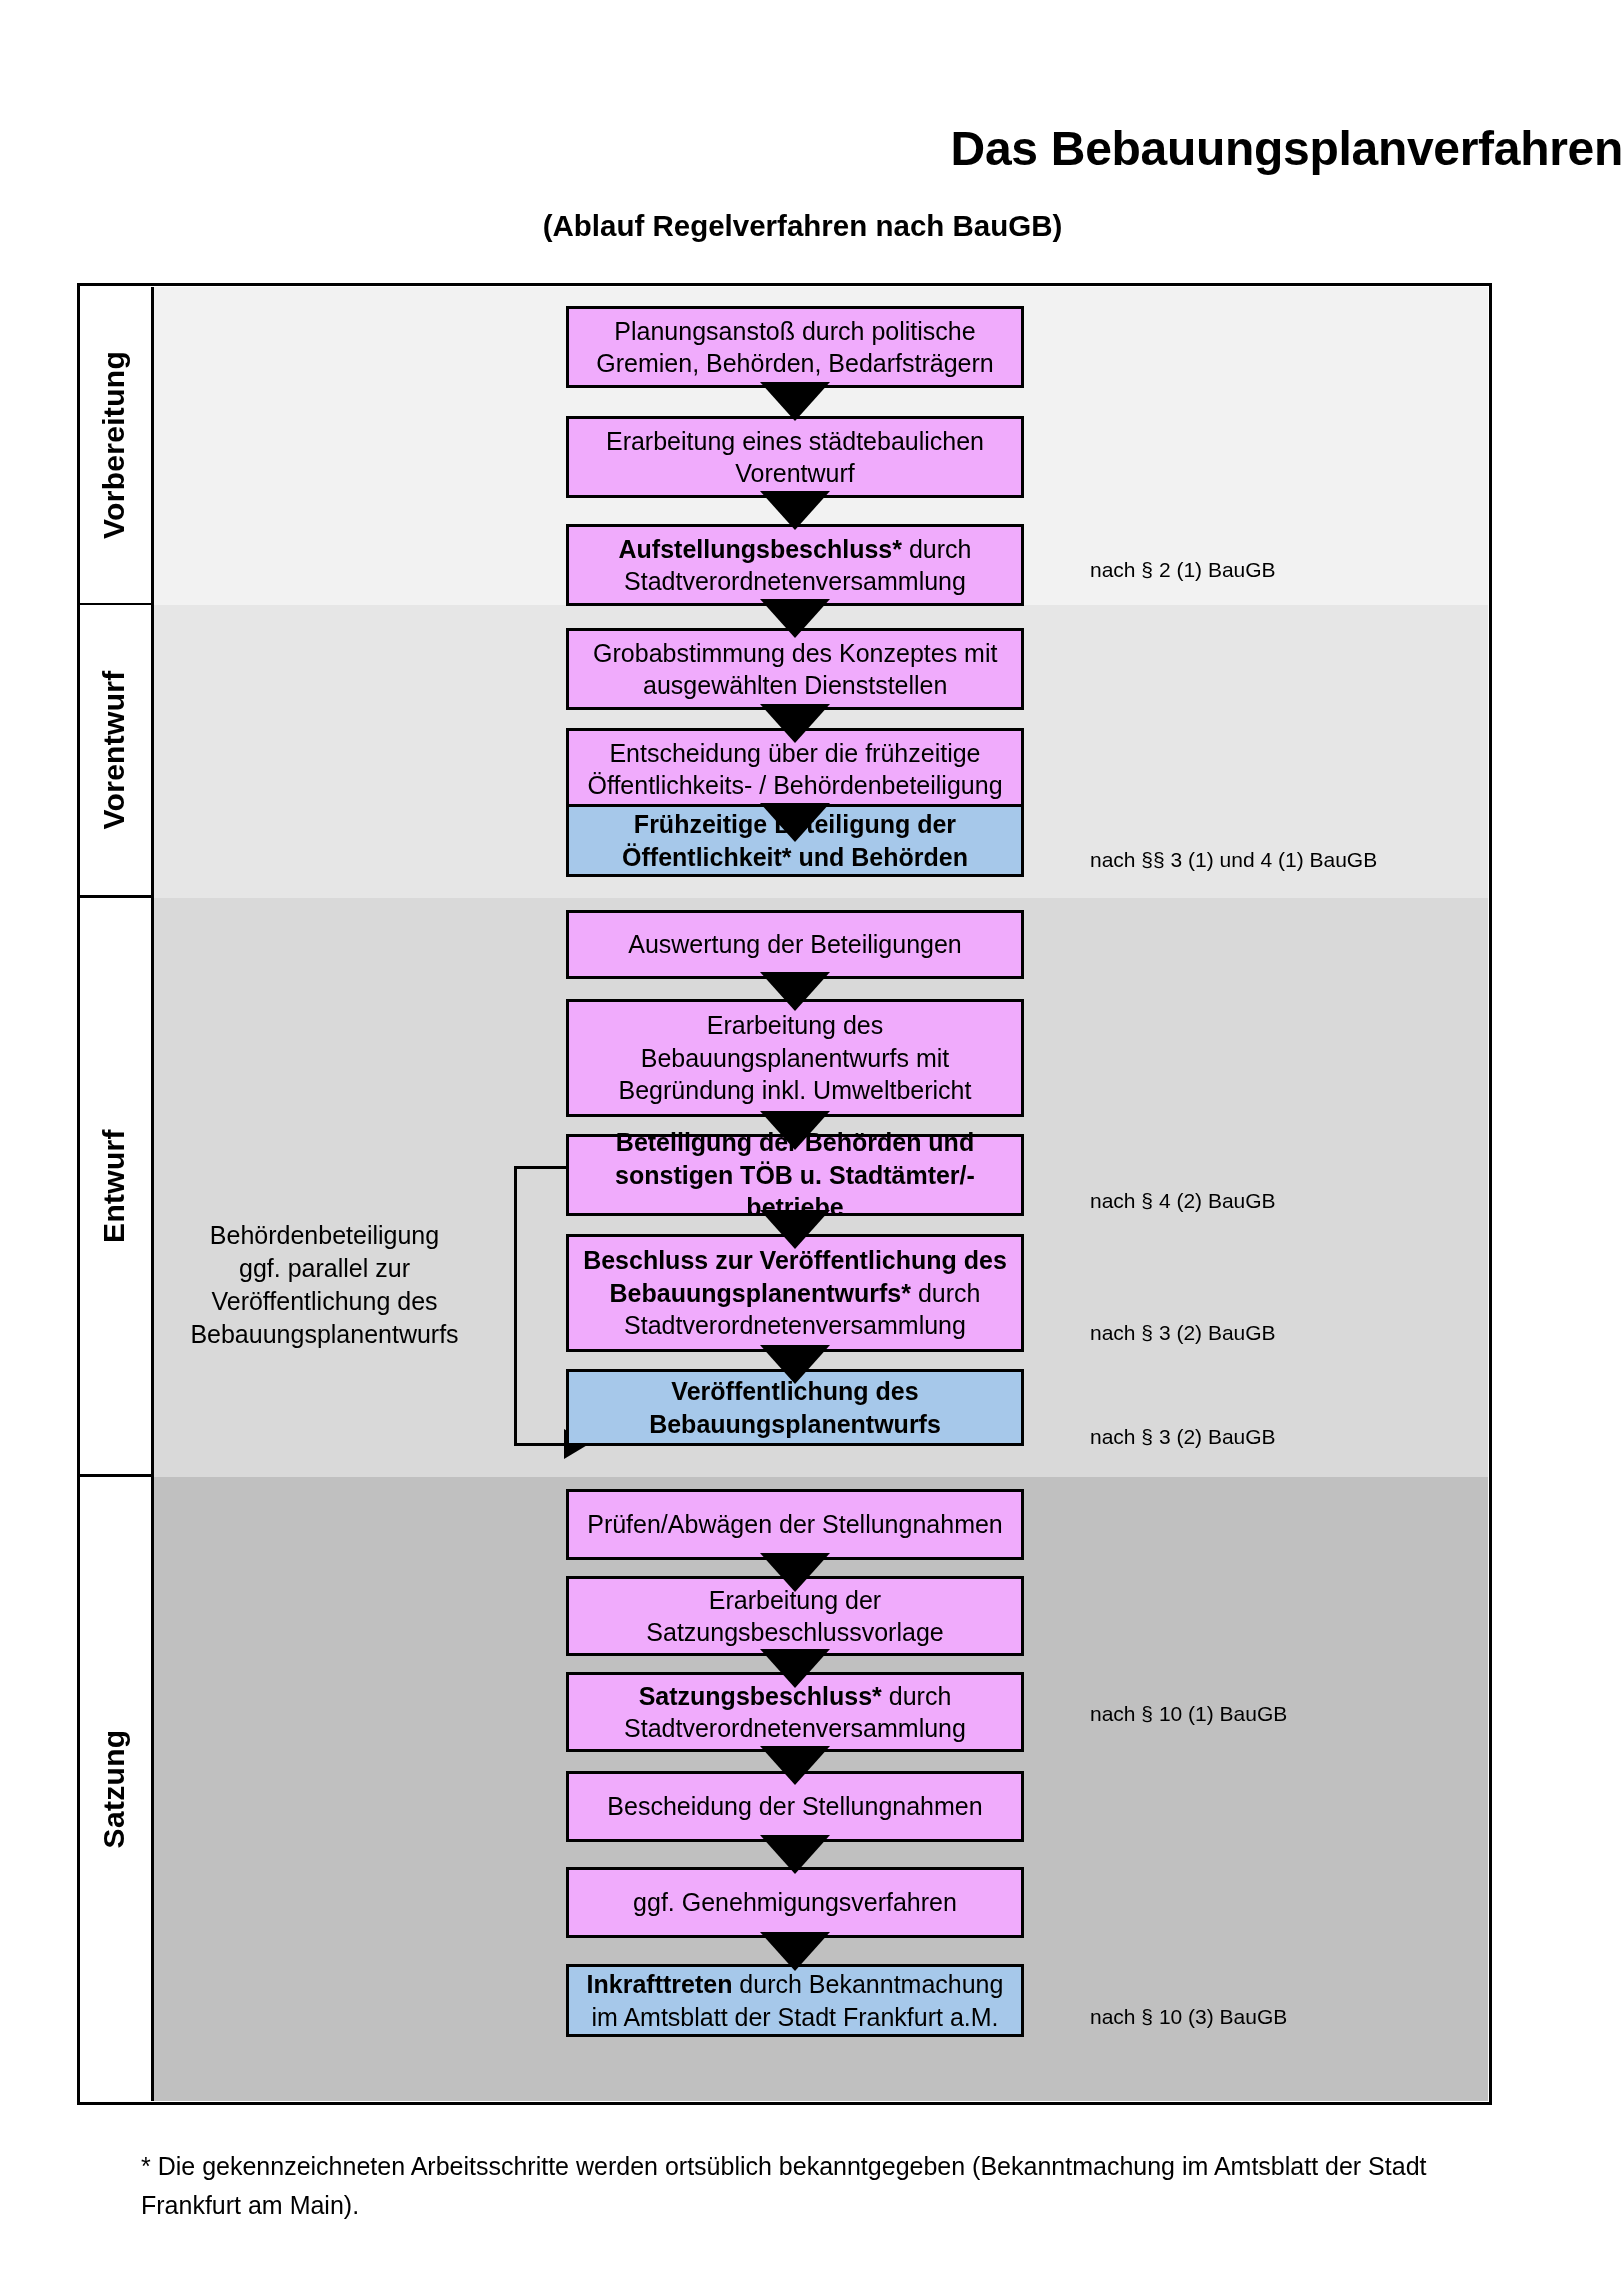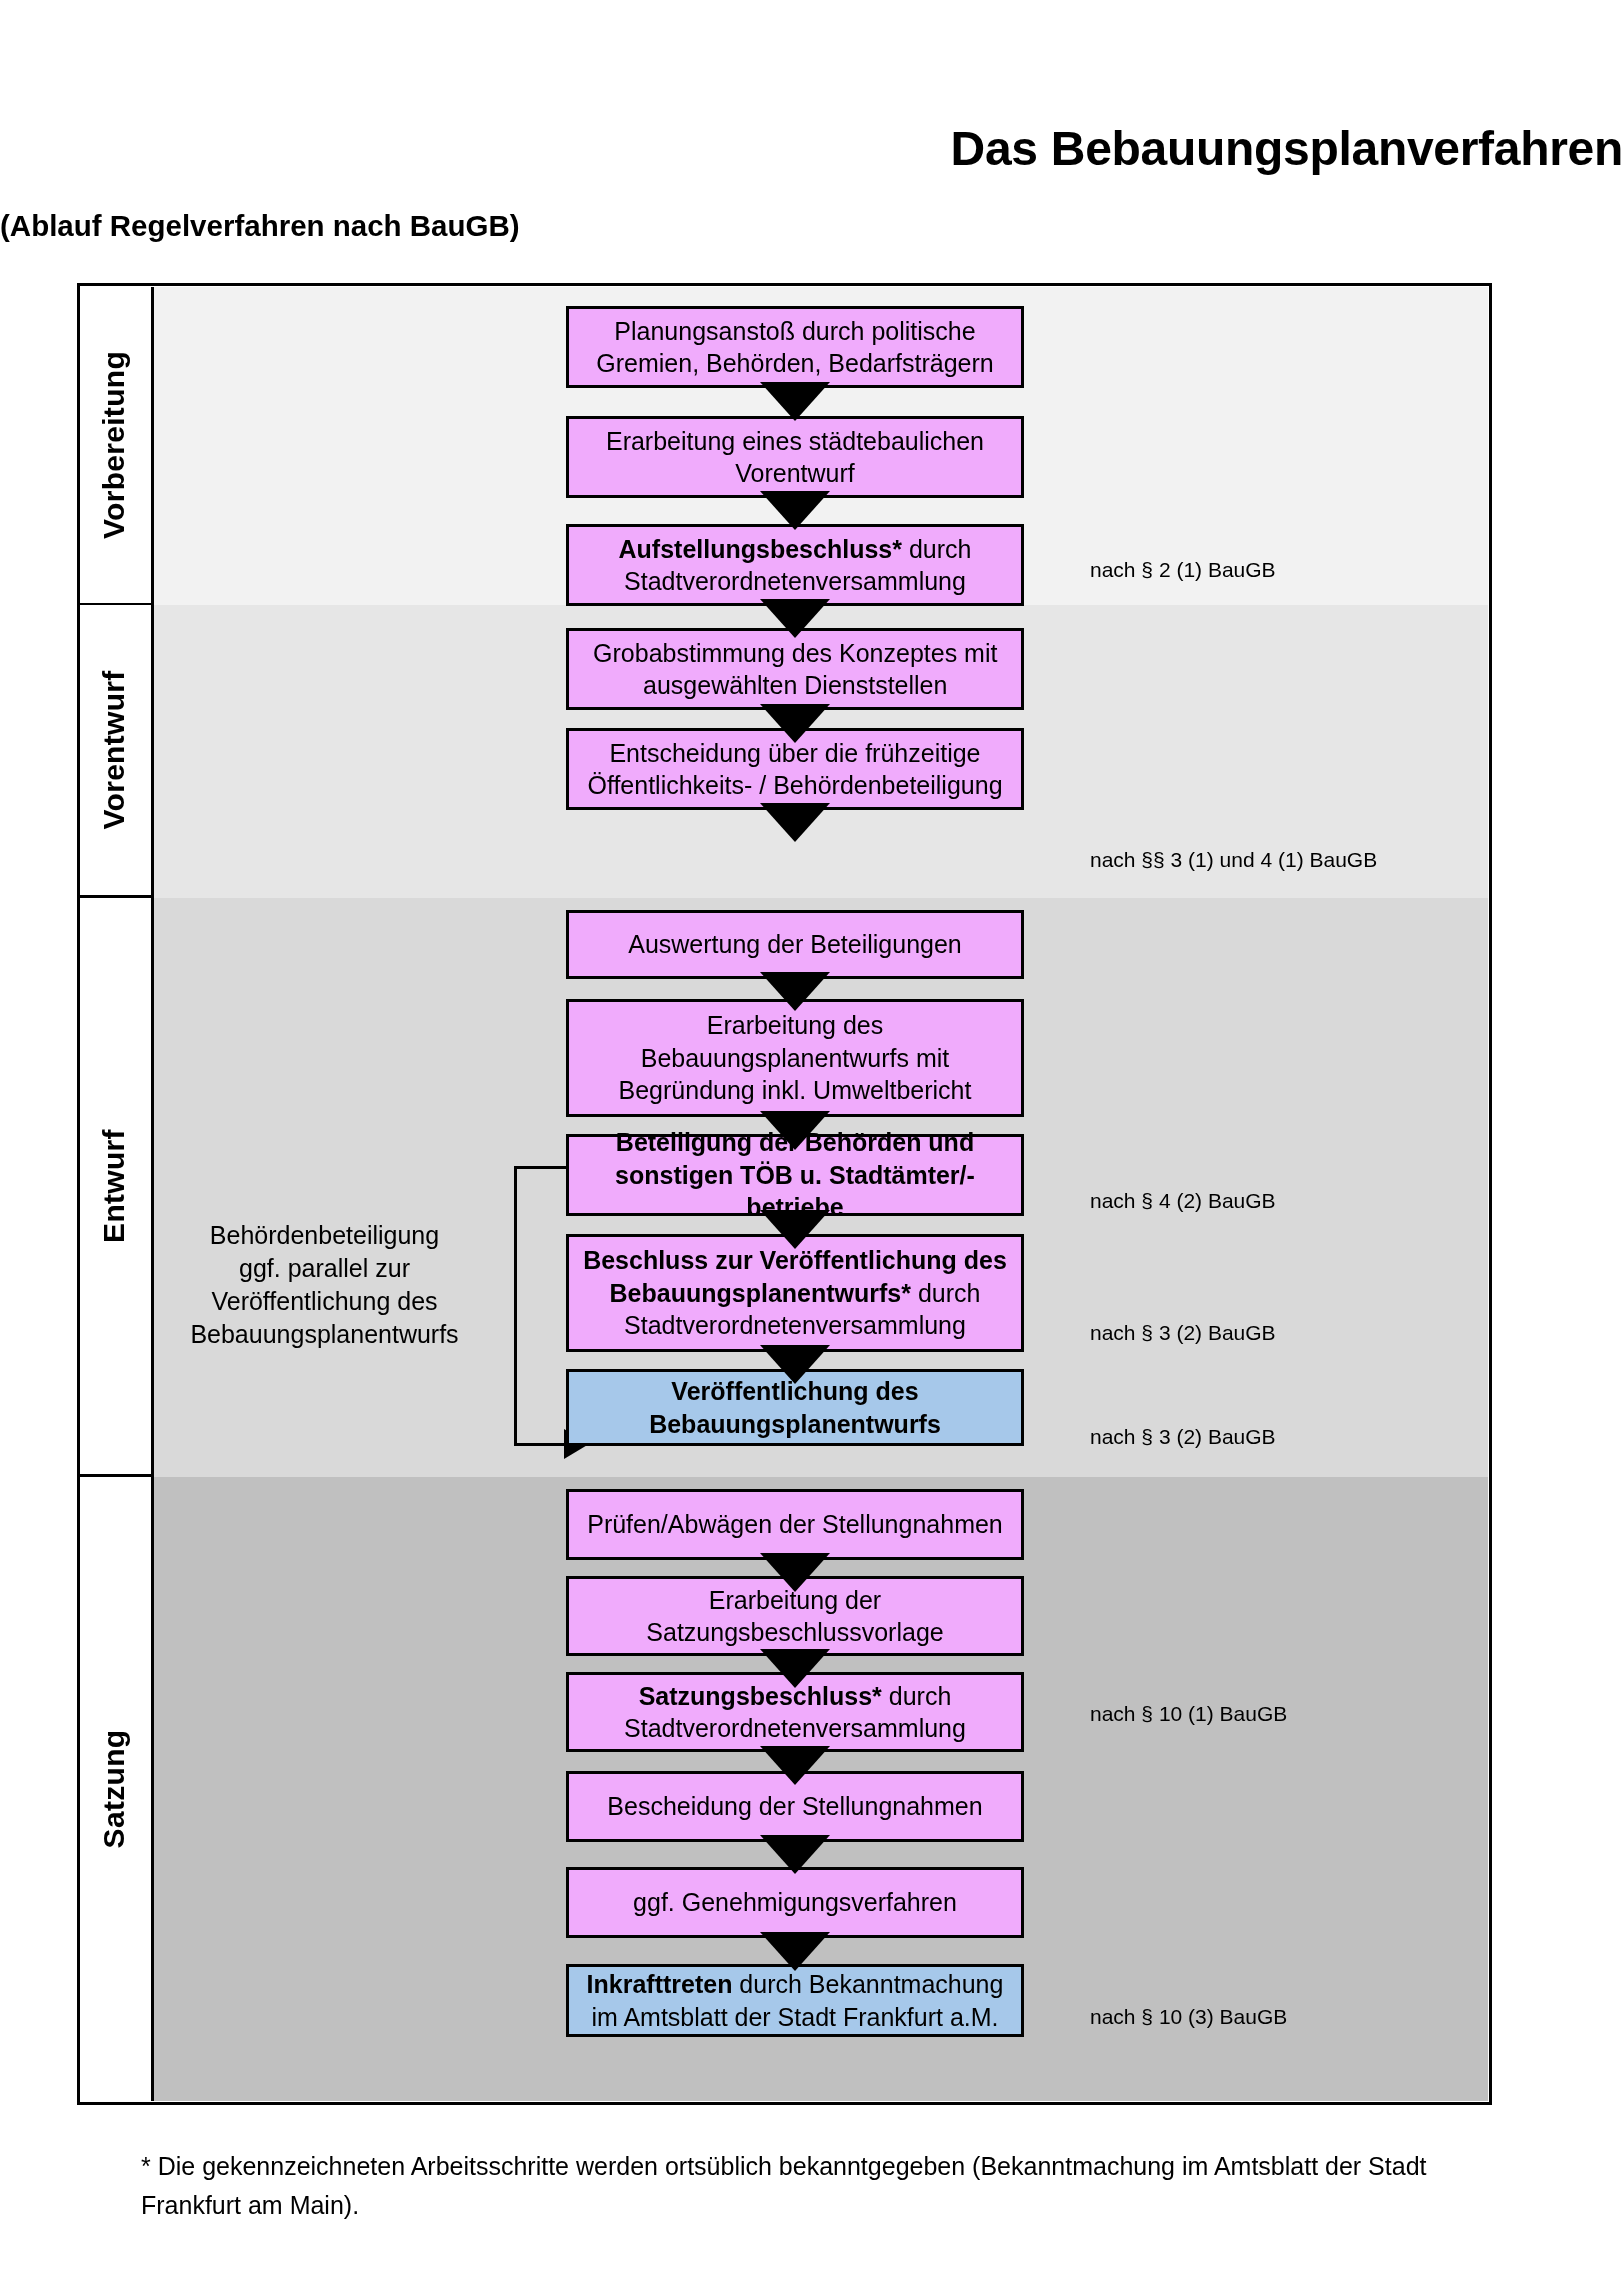--- a/index.html
+++ b/index.html
@@ -30,21 +30,21 @@
     text-align: right;
     font-size: 48px;
     font-weight: bold;
     letter-spacing: -0.3px;
   }
   .title-sub {
     position: absolute;
     left: 0;
     top: 209px;
     width: 1605px;
-    text-align: left;
+    text-align: center;
     font-size: 29.5px;
     font-weight: bold;
   }
 
   
   .frame {
     position: absolute;
     left: 77px;
     top: 283px;
     width: 1415px;
@@ -233,20 +233,26 @@
   <div class="arrow-down" style="left:760px; top:704px;"></div>
 
   <div class="pbox" id="box-s5" style="left:566px; top:728px; width:458px; height:82px;">
     <div>
       <div>Entscheidung über die frühzeitige</div>
       <div>Öffentlichkeits- / Behördenbeteiligung</div>
     </div>
   </div>
   <div class="arrow-down" style="left:760px; top:803px;"></div>
 
+  <div class="pbox blue" id="box-s6" style="left:566px; top:804px; width:458px; height:73px; font-weight:bold;">
+    <div>
+      <div>Frühzeitige Beteiligung der</div>
+      <div>Öffentlichkeit* und Behörden</div>
+    </div>
+  </div>
 
   <div class="pbox" id="box-s7" style="left:566px; top:910px; width:458px; height:69px;">
     <div>
       <div>Auswertung der Beteiligungen</div>
     </div>
   </div>
   <div class="arrow-down" style="left:760px; top:972px;"></div>
 
   <div class="pbox" id="box-s8" style="left:566px; top:999px; width:458px; height:118px;">
     <div>

